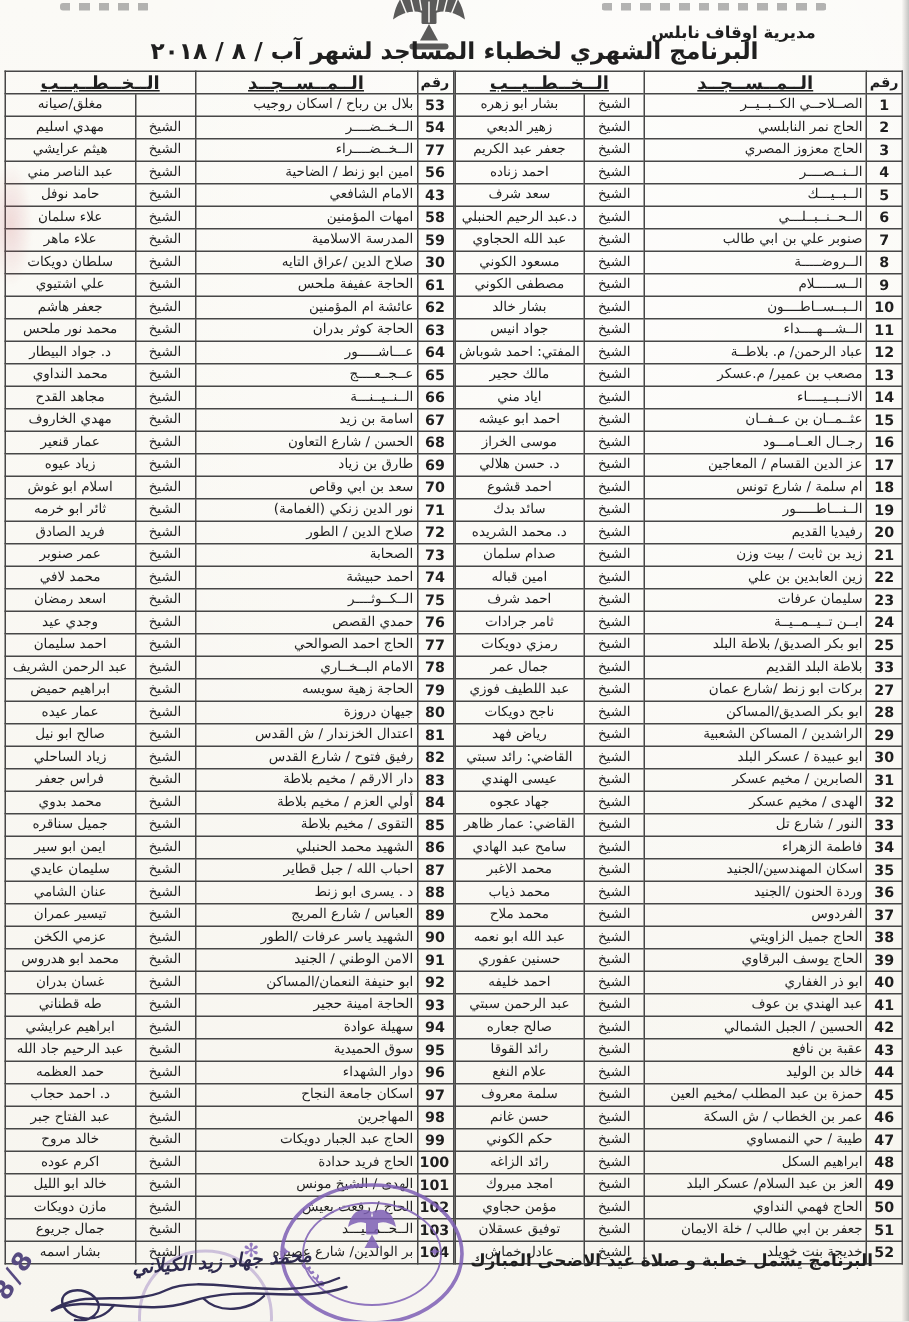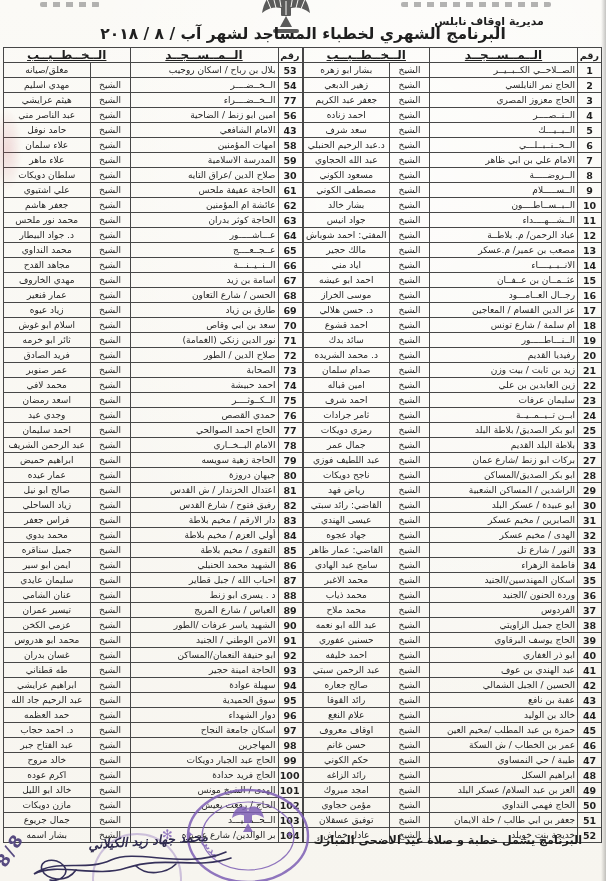--- a/index.html
+++ b/index.html
@@ -180,21 +180,21 @@
             <td class="c-name">سعد شرف</td>
           </tr>
           <tr>
             <td class="c-num">6</td>
             <td class="c-mosque">الــحــنــبــلـــي</td>
             <td class="c-title">الشيخ</td>
             <td class="c-name">د.عبد الرحيم الحنبلي</td>
           </tr>
           <tr>
             <td class="c-num">7</td>
-            <td class="c-mosque">الامام علي بن ابي ظاهر</td>
+            <td class="c-mosque">صنوبر علي بن ابي طالب</td>
             <td class="c-title">الشيخ</td>
             <td class="c-name">عبد الله الحجاوي</td>
           </tr>
           <tr>
             <td class="c-num">8</td>
             <td class="c-mosque">الــروضـــــة</td>
             <td class="c-title">الشيخ</td>
             <td class="c-name">مسعود الكوني</td>
           </tr>
           <tr>
@@ -410,21 +410,21 @@
           <tr>
             <td class="c-num">44</td>
             <td class="c-mosque">خالد بن الوليد</td>
             <td class="c-title">الشيخ</td>
             <td class="c-name">علام النغع</td>
           </tr>
           <tr>
             <td class="c-num">45</td>
             <td class="c-mosque">حمزة بن عبد المطلب /مخيم العين</td>
             <td class="c-title">الشيخ</td>
-            <td class="c-name">اوقاف معروف</td>
+            <td class="c-name">سلمة معروف</td>
           </tr>
           <tr>
             <td class="c-num">46</td>
             <td class="c-mosque">عمر بن الخطاب / ش السكة</td>
             <td class="c-title">الشيخ</td>
             <td class="c-name">حسن غانم</td>
           </tr>
           <tr>
             <td class="c-num">47</td>
             <td class="c-mosque">طيبة / حي النمساوي</td>

